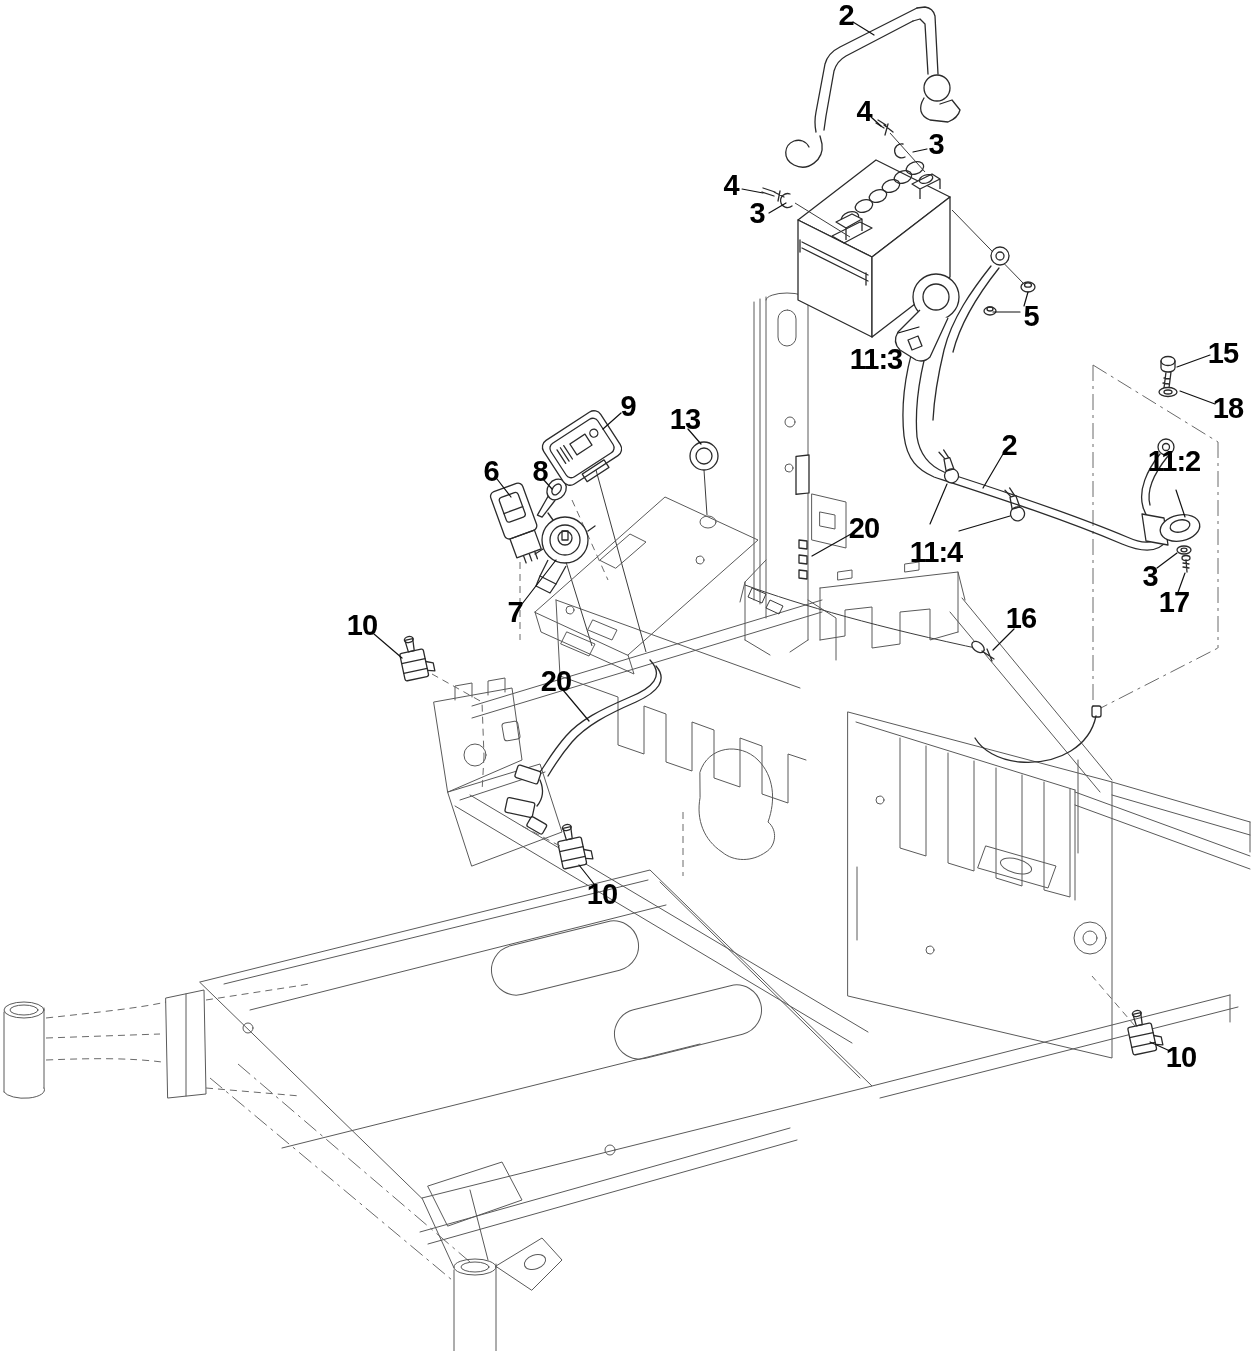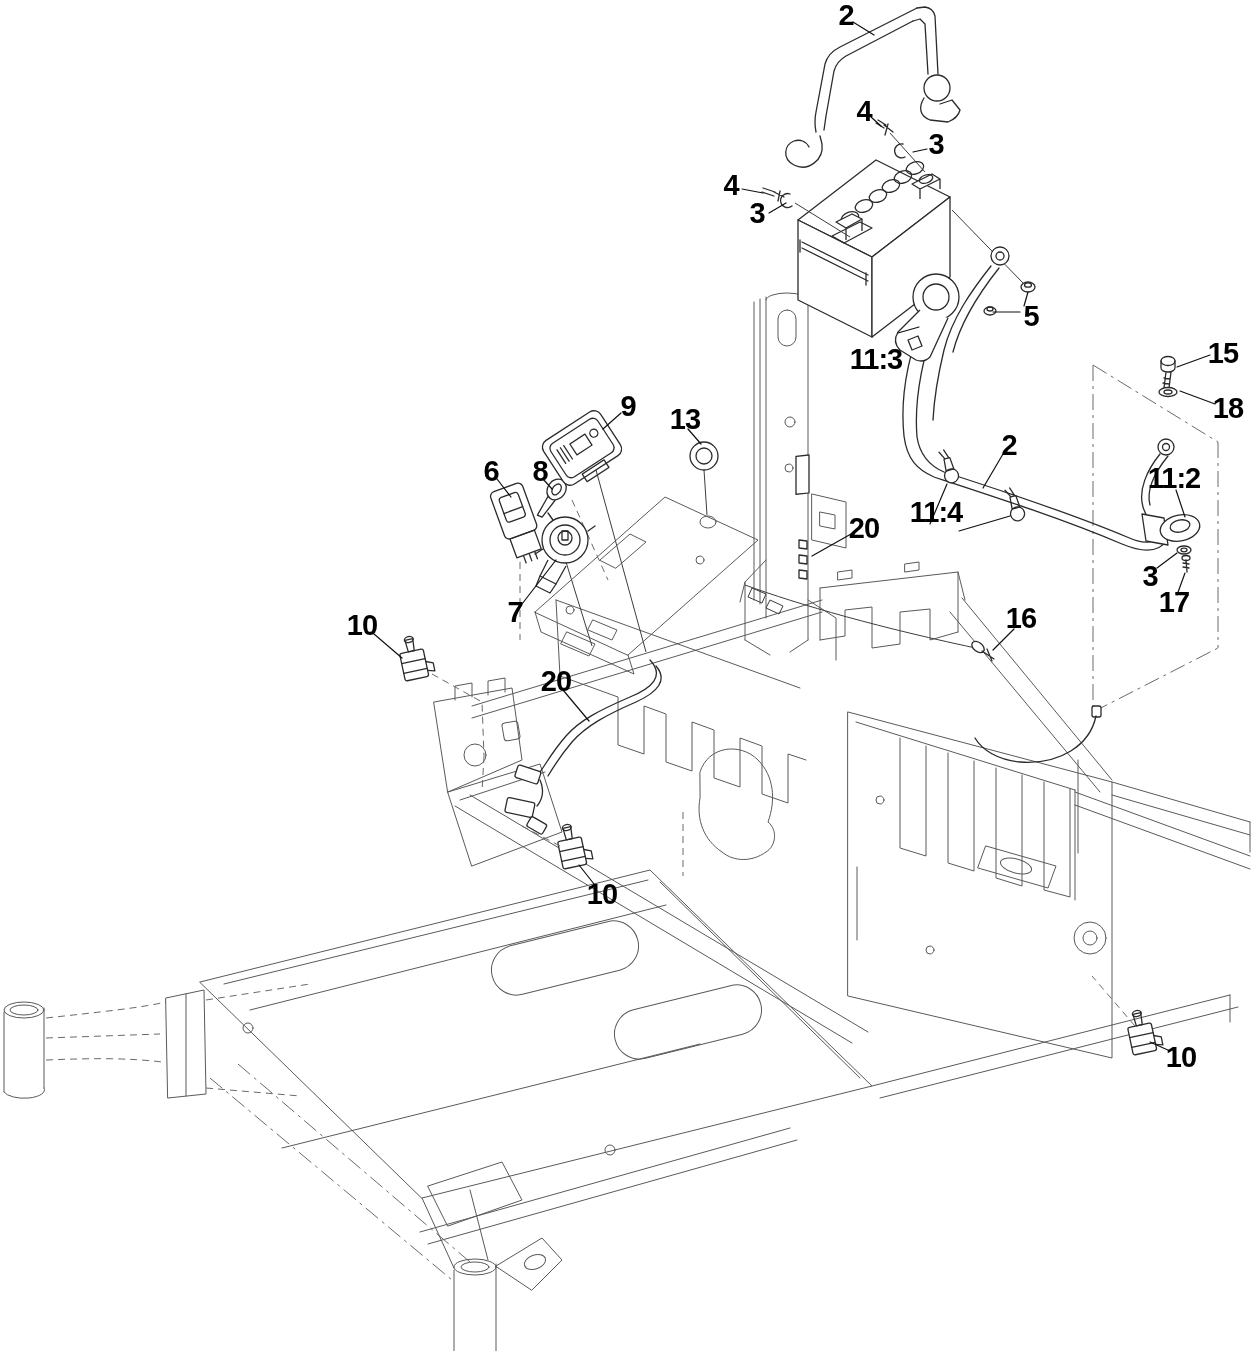--- a/index.html
+++ b/index.html
@@ -352,22 +352,22 @@
   <div class="callout" style="left:846px;top:15px">2</div>
   <div class="callout" style="left:864px;top:111px">4</div>
   <div class="callout" style="left:936px;top:144px">3</div>
   <div class="callout" style="left:731px;top:185px">4</div>
   <div class="callout" style="left:757px;top:213px">3</div>
   <div class="callout" style="left:876px;top:359px">11:3</div>
   <div class="callout" style="left:1031px;top:316px">5</div>
   <div class="callout" style="left:1223px;top:353px">15</div>
   <div class="callout" style="left:1228px;top:408px">18</div>
   <div class="callout" style="left:1009px;top:445px">2</div>
-  <div class="callout" style="left:1174px;top:478px">11:2</div>
-  <div class="callout" style="left:936px;top:512px">11:4</div>
+  <div class="callout" style="left:1174px;top:461px">11:2</div>
+  <div class="callout" style="left:936px;top:552px">11:4</div>
   <div class="callout" style="left:1150px;top:576px">3</div>
   <div class="callout" style="left:1174px;top:602px">17</div>
   <div class="callout" style="left:1021px;top:618px">16</div>
   <div class="callout" style="left:864px;top:528px">20</div>
   <div class="callout" style="left:628px;top:406px">9</div>
   <div class="callout" style="left:685px;top:419px">13</div>
   <div class="callout" style="left:491px;top:471px">6</div>
   <div class="callout" style="left:540px;top:471px">8</div>
   <div class="callout" style="left:515px;top:612px">7</div>
   <div class="callout" style="left:362px;top:625px">10</div>

